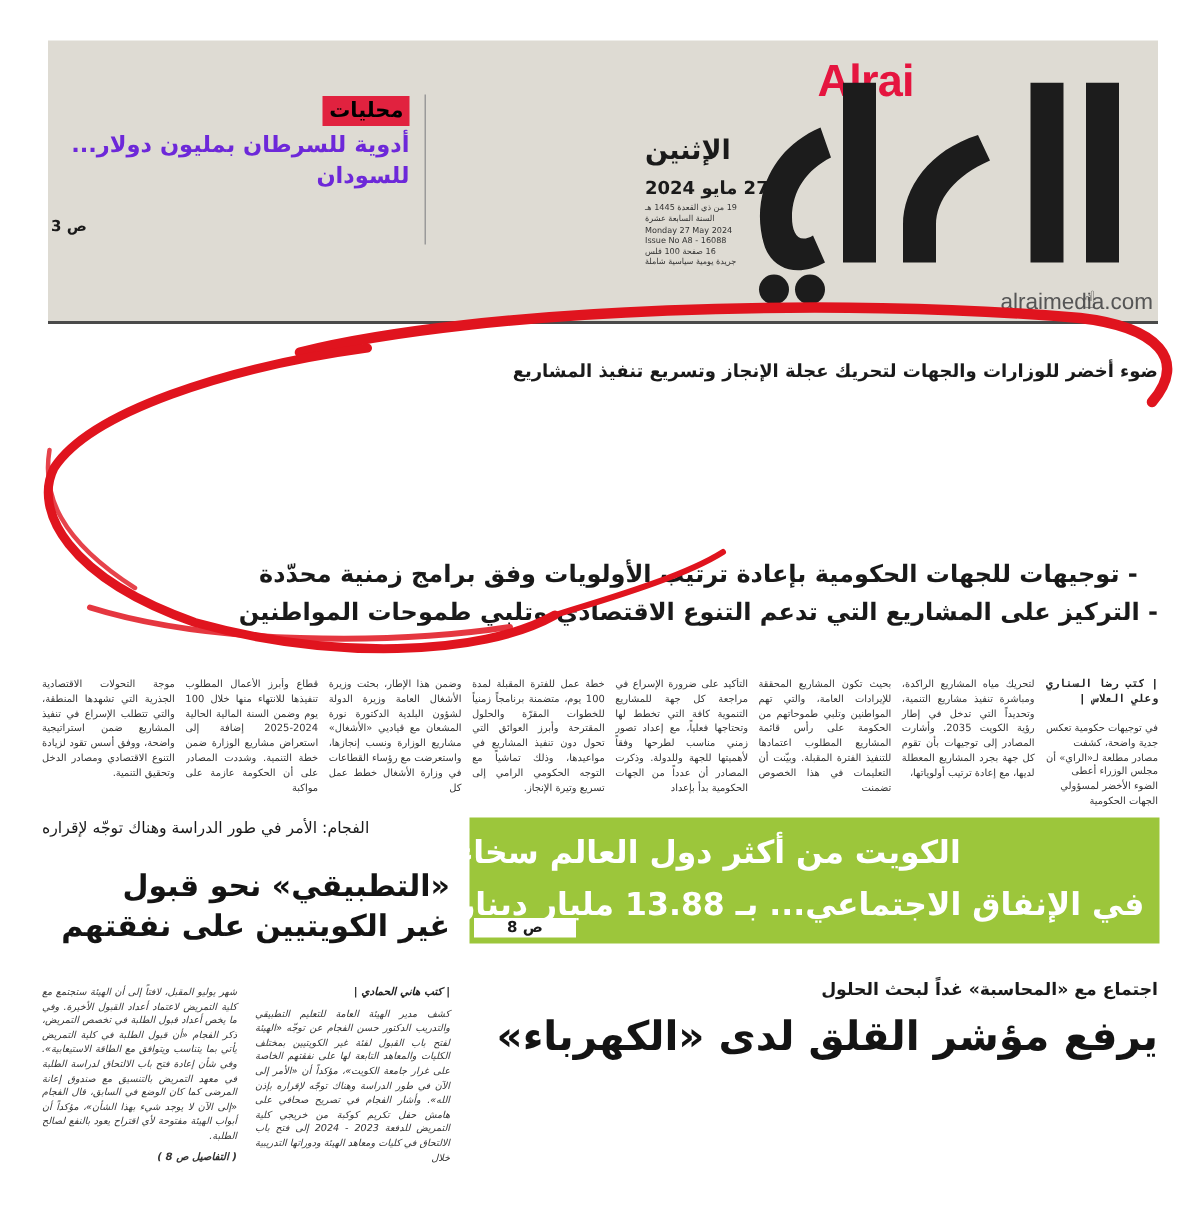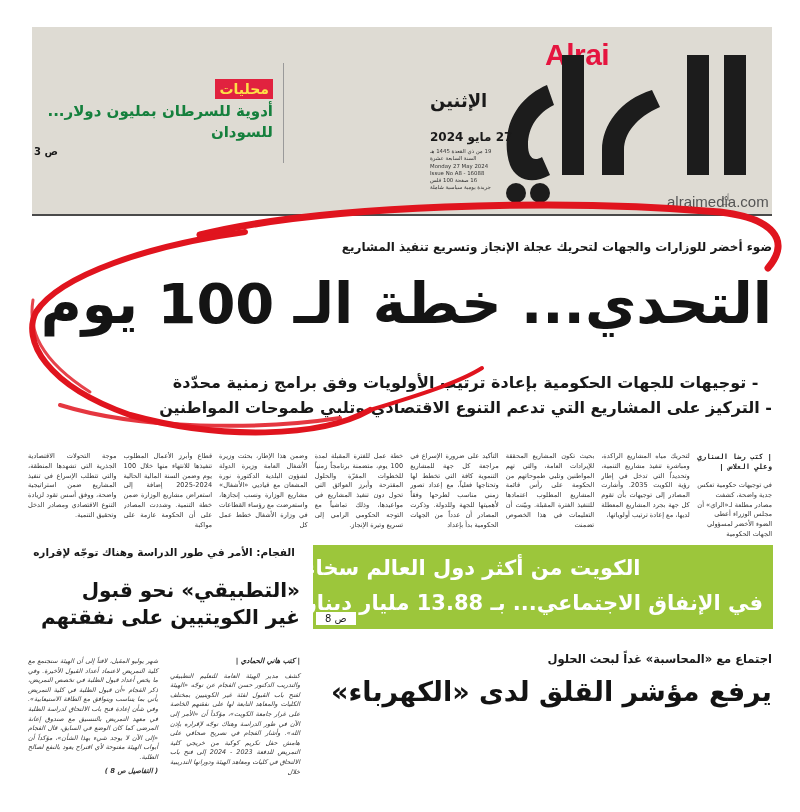--- a/index.html
+++ b/index.html
@@ -10,55 +10,55 @@
 
   
   .masthead { position: absolute; left: 32px; top: 27px; width: 740px; height: 189px; background: #dedbd3; border-bottom: 2px solid #4a4a4a; }
   .logo-latin { position: absolute; left: 513px; top: 11px; font-family: "Liberation Sans", sans-serif; font-weight: bold; font-size: 30px; color: #e5153f; direction: ltr; letter-spacing: -0.5px; }
   .logo-arabic { position: absolute; left: 470px; top: 28px; width: 270px; height: 148px; }
   .logo-url { position: absolute; left: 590px; top: 166px; font-family: "Liberation Sans", sans-serif; font-size: 15px; color: #555; direction: ltr; margin-left: 45px; }
   .cursor-icon { position: absolute; left: 689px; top: 163px; font-size: 16px; color: #444; direction: ltr; }
 
   .date-block { position: absolute; left: 398px; top: 62px; width: 100px; text-align: left; }
   .day-name { font-family: "DejaVu Sans", sans-serif; font-weight: bold; font-size: 18px; color: #1a1a1a; line-height: 24px; }
-  .date-main { font-family: "DejaVu Sans", sans-serif; font-weight: bold; font-size: 12px; color: #1a1a1a; margin-top: 16px; line-height: 16px; }
+  .date-main { font-family: "DejaVu Sans", sans-serif; font-weight: bold; font-size: 12px; color: #1a1a1a; margin-top: 4px; line-height: 16px; }
   .date-meta { font-size: 5.4px; line-height: 7.3px; color: #333; margin-top: 3px; }
   .date-meta div { white-space: nowrap; }
 
   .teaser { position: absolute; left: 0; top: 36px; width: 250px; border-right: 1px solid #9a9a9a; height: 100px; padding-right: 10px; text-align: right; }
-  .teaser-tag { display: inline-block; background: #e1223f; color: #fde047; font-weight: bold; font-size: 14px; padding: 0 4px; line-height: 20px; margin-top: 16px; }
-  .teaser-title { font-weight: bold; font-size: 15px; line-height: 21px; color: #15803d; margin-top: 2px; }
+  .teaser-tag { display: inline-block; background: #e1223f; color: #000000; font-weight: bold; font-size: 14px; padding: 0 4px; line-height: 20px; }
+  .teaser-title { font-weight: bold; font-size: 15px; line-height: 21px; color: #6d28d9; margin-top: 2px; }
   .teaser-page { position: absolute; left: 0; bottom: 6px; font-size: 10px; font-weight: bold; color: #1a1a1a; }
 
   
   .kicker { position: absolute; right: 28px; top: 240px; font-weight: bold; font-size: 12px; color: #1a1a1a; white-space: nowrap; }
   .headline { position: absolute; right: 28px; top: 266px; font-weight: bold; font-size: 56px; line-height: 76px; color: #141414; white-space: nowrap; letter-spacing: -1px; }
   .bullets { position: absolute; right: 28px; top: 370px; text-align: center; }
   .bullet { font-weight: bold; font-size: 16px; line-height: 25px; color: #1a1a1a; white-space: nowrap; }
 
   .red-circle { position: absolute; left: 0; top: 0; width: 800px; height: 812px; pointer-events: none; }
 
   
   .columns { position: absolute; left: 28px; top: 452px; width: 744px; height: 88px; display: flex; flex-direction: row; gap: 7px; }
   .col { flex: 1; font-size: 6.6px; line-height: 9.8px; color: #333; text-align: justify; overflow: hidden; }
   .col-byline { flex: 0.85; font-size: 6.6px; line-height: 9.8px; color: #333; text-align: right; }
   .byline { font-weight: bold; font-size: 7.3px; line-height: 10px; margin-bottom: 9px; color: #222; font-family: Liberation Mono, monospace; }
 
   
   .green-banner { position: absolute; left: 313px; top: 545px; width: 460px; height: 84px; background: #9cc63b; }
   .green-title { position: absolute; right: 10px; top: 6px; font-weight: bold; font-size: 21px; line-height: 35px; color: #ffffff; text-align: left; white-space: nowrap; }
-  .page-badge { position: absolute; left: 3px; bottom: 4px; background: #fff; color: #1a1a1a; font-weight: normal; font-size: 10px; padding: 0 9px; line-height: 13px; }
+  .page-badge { position: absolute; left: 3px; bottom: 4px; background: #fff; color: #1a1a1a; font-weight: bold; font-size: 10px; padding: 0 22px; line-height: 13px; }
 
   
   .story2-kicker { position: absolute; right: 28px; top: 652px; font-weight: bold; font-size: 11.5px; color: #1a1a1a; white-space: nowrap; }
   .story2-title { position: absolute; right: 28px; top: 672px; font-weight: bold; font-size: 27px; line-height: 40px; color: #141414; text-align: right; white-space: nowrap; }
 
   
   .story3 { position: absolute; left: 28px; top: 546px; width: 272px; }
-  .story3-kicker { font-weight: bold; font-size: 10.5px; color: #1a1a1a; text-align: center; white-space: nowrap; }
+  .story3-kicker { font-weight: normal; font-size: 10.5px; color: #1a1a1a; text-align: left; white-space: nowrap; }
   .story3-title { font-weight: bold; font-size: 20px; line-height: 27px; color: #141414; text-align: right; margin-top: 19px; white-space: nowrap; }
   .story3-cols { display: flex; gap: 12px; margin-top: 26px; }
   .story3-col { flex: 1; font-size: 6.4px; line-height: 9.6px; color: #333; text-align: justify; font-style: italic; }
   .story3-byline { font-weight: bold; font-size: 7px; margin-bottom: 5px; color: #222; }
   .details { font-weight: bold; font-size: 6.8px; margin-top: 4px; color: #333; }
 </style>
 </head>
 <body>
 
 <div class="page">
@@ -97,21 +97,20 @@
       <span class="teaser-tag">محليات</span>
       <div class="teaser-title">
         <div>أدوية للسرطان بمليون دولار...</div>
         <div>للسودان</div>
       </div>
       <div class="teaser-page">ص 3</div>
     </div>
   </div>
 
   <div class="kicker">ضوء أخضر للوزارات والجهات لتحريك عجلة الإنجاز وتسريع تنفيذ المشاريع</div>
-  <div class="headline">التحدي... خطة الـ 100 يوم</div>
   <div class="bullets">
     <div class="bullet">- توجيهات للجهات الحكومية بإعادة ترتيب الأولويات وفق برامج زمنية محدّدة</div>
     <div class="bullet">- التركيز على المشاريع التي تدعم التنوع الاقتصادي وتلبي طموحات المواطنين</div>
   </div>
 
   <svg class="red-circle" viewBox="0 0 800 812">
     <path d="M200 235 C 320 205, 560 198, 720 212 C 772 218, 792 240, 768 268" fill="none" stroke="#e0141e" stroke-width="7" stroke-linecap="round"></path>
     <path d="M245 232 C 150 245, 60 275, 36 312 C 22 340, 45 385, 130 415 C 220 440, 320 438, 370 410" fill="none" stroke="#e0141e" stroke-width="6" stroke-linecap="round"></path>
     <path d="M33 300 C 28 330, 40 360, 90 392" fill="none" stroke="#e0141e" stroke-width="3" stroke-linecap="round" opacity="0.8"></path>
     <path d="M370 410 C 420 395, 460 382, 482 368" fill="none" stroke="#e0141e" stroke-width="4" stroke-linecap="round"></path>

